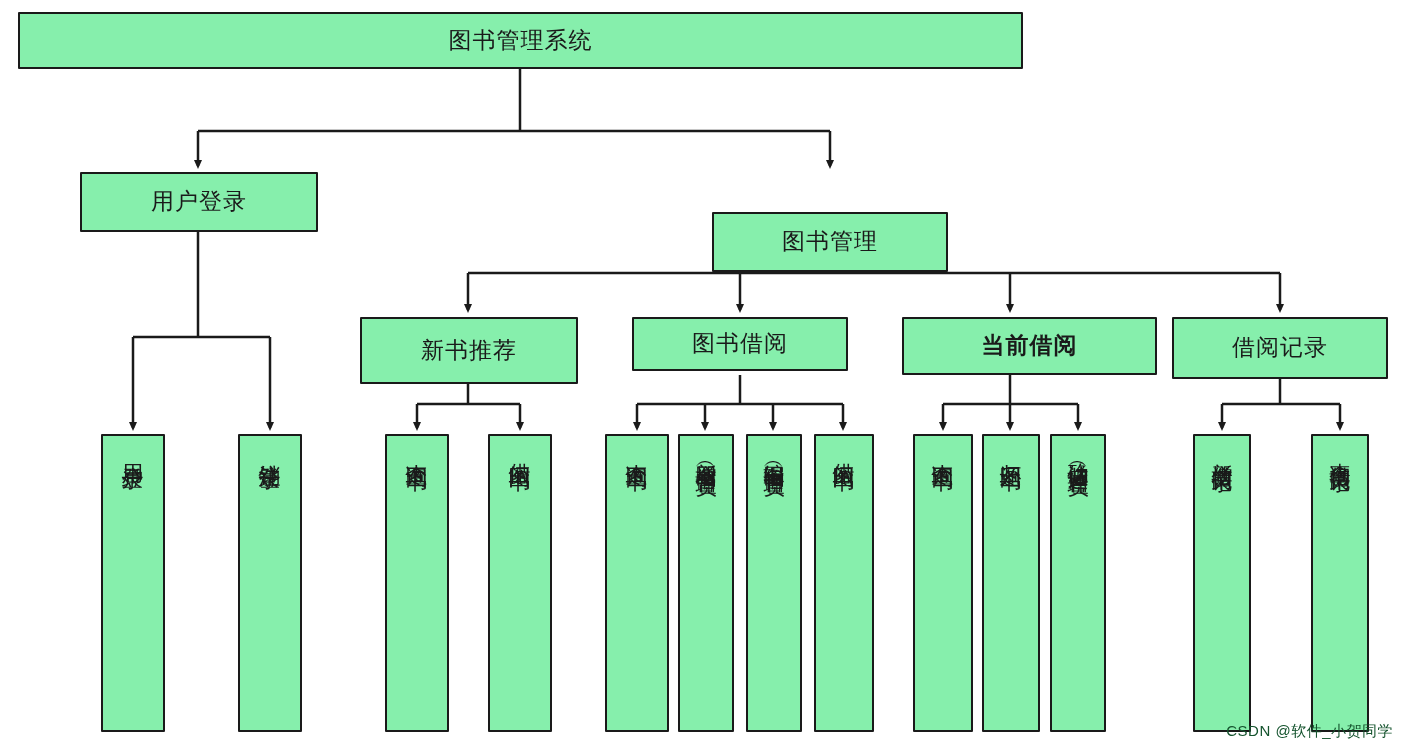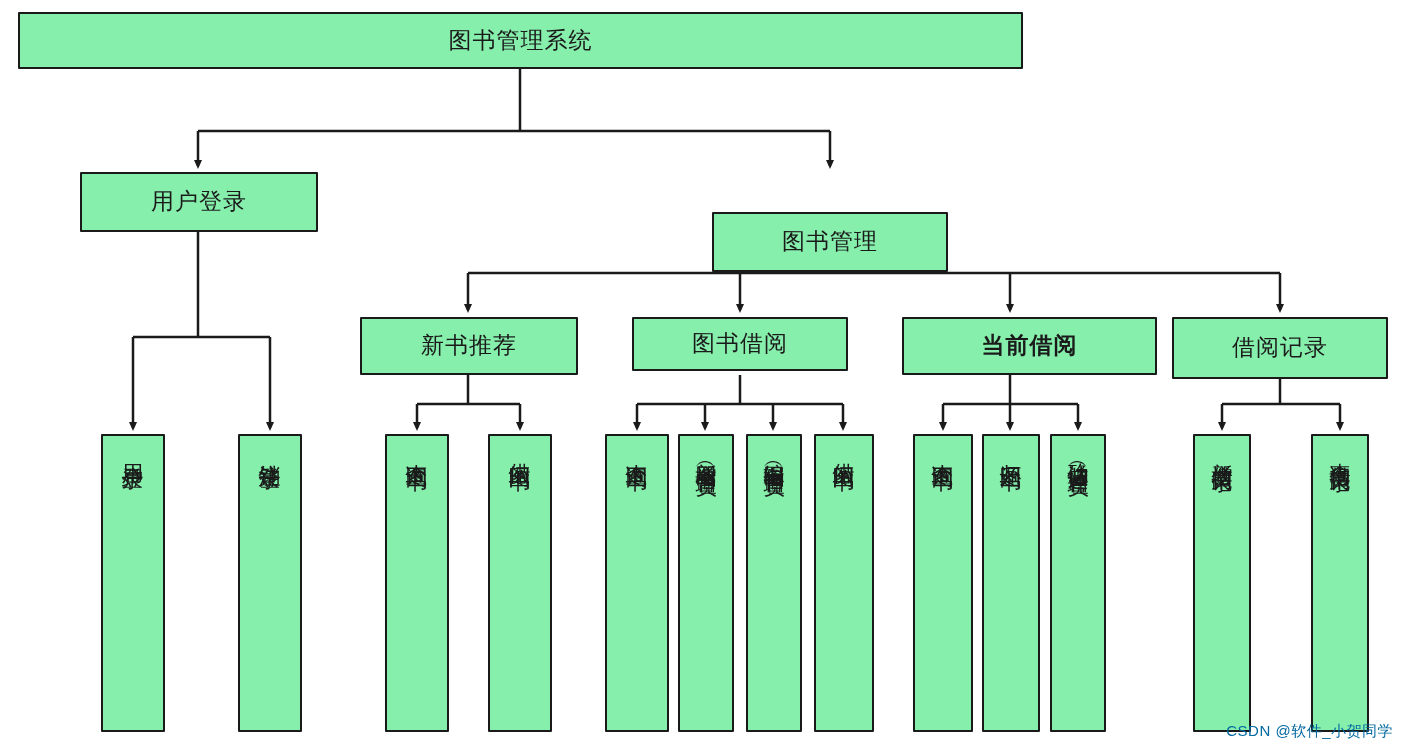--- a/index.html
+++ b/index.html
@@ -59,21 +59,21 @@
     top: 0;
     width: 1405px;
     height: 747px;
     pointer-events: none;
   }
   .watermark {
     position: absolute;
     right: 12px;
     bottom: 6px;
     font-size: 15px;
-    color: #0369a1;
+    color: #14532d;
     letter-spacing: 0.5px;
     white-space: nowrap;
   }
 </style>
 </head>
 <body>
 
 <div id="canvas">
 
   <svg class="edges" viewBox="0 0 1405 747">
@@ -131,21 +131,21 @@
   </div>
 
   <div class="node horizontal" style="left:80px; top:172px; width:238px; height:60px;">
     <span class="label">用户登录</span>
   </div>
 
   <div class="node horizontal" style="left:712px; top:172px; width:236px; height:60px;margin-top:40px;">
     <span class="label">图书管理</span>
   </div>
 
-  <div class="node horizontal" style="left:360px; top:317px; width:218px; height:58px;">
+  <div class="node horizontal" style="left:360px; top:317px; width:218px; height:67px;">
     <span class="label">新书推荐</span>
   </div>
 
   <div class="node horizontal" style="left:632px; top:317px; width:216px; height:54px;">
     <span class="label">图书借阅</span>
   </div>
 
   <div class="node horizontal" style="left:902px; top:317px; width:255px; height:58px;font-weight:bold;">
     <span class="label">当前借阅</span>
   </div>

